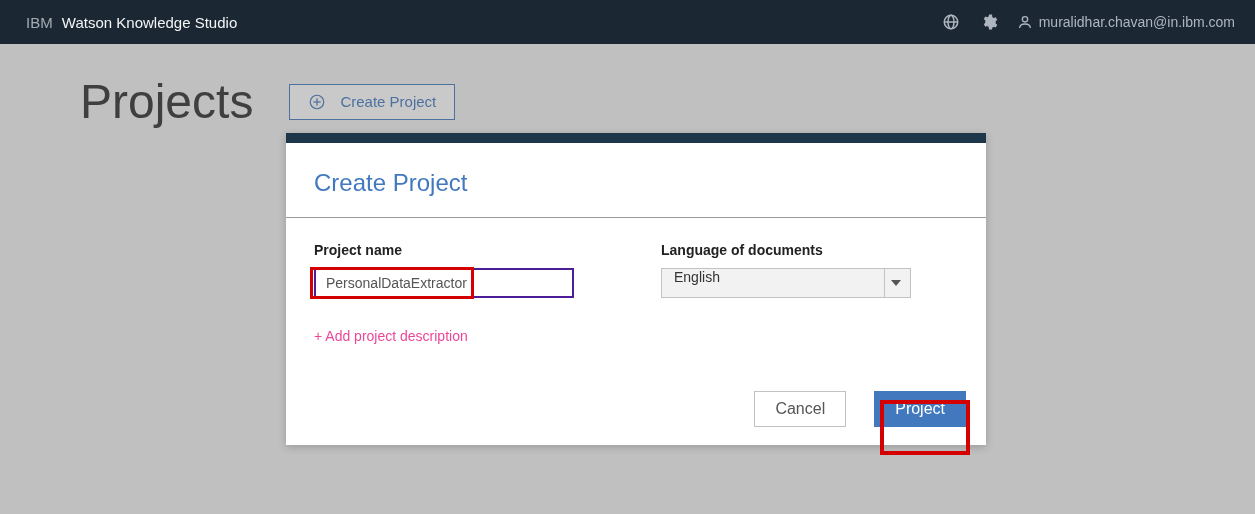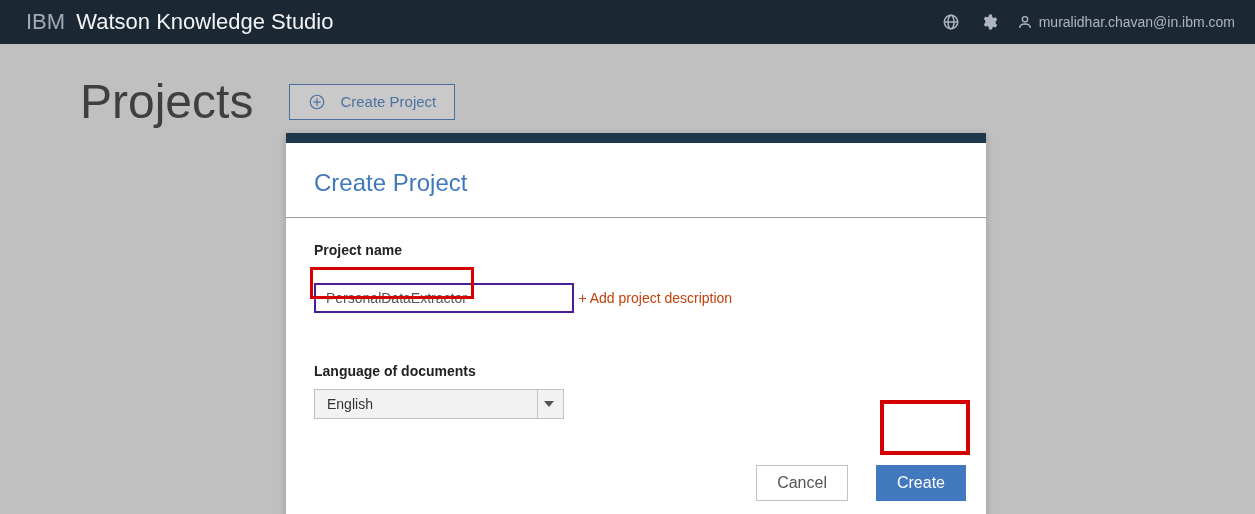--- a/index.html
+++ b/index.html
@@ -5,21 +5,21 @@
   * { box-sizing: border-box; margin: 0; padding: 0; }
   html, body { width: 1255px; height: 514px; font-family: "Helvetica Neue", Arial, sans-serif; background: #f2f2f2; overflow: hidden; }
   .header {
     background: #1b2834;
     height: 44px;
     display: flex;
     align-items: center;
     padding: 0 20px 0 26px;
     color: #d9dde2;
   }
-  .brand { font-size: 22px; font-weight: 300; color: #cfd6dd; }
+  .brand { font-size: 15px; font-weight: 300; color: #cfd6dd; }
   .brand .ibm { font-weight: 300; opacity: 0.75; margin-right: 5px; }
   .brand .product { font-weight: 400; color: #ffffff; opacity: 0.95; }
   .header-spacer { flex: 1; }
   .header-icon { width: 20px; height: 20px; margin-left: 18px; display:flex; align-items:center; justify-content:center; }
   .header-icon svg { fill: #aeb5bf; }
   .user { display:flex; align-items:center; margin-left: 18px; color:#aeb5bf; font-size:14px; }
   .user svg { fill:#aeb5bf; margin-right:6px; }
 
   .overlay {
     position: absolute;
@@ -49,34 +49,34 @@
     background:#fff;
     box-shadow: 0 2px 8px rgba(0,0,0,0.2);
   }
   .modal-strip { height:10px; background:#1d3649; }
   .modal-title {
     color:#4178be; font-size:24px; font-weight:400;
     padding: 26px 28px 20px 28px;
   }
   .modal-divider { height:1px; background:#9b9b9b; margin: 0 0 24px 0; }
   .modal-body { padding: 0 28px 0 28px; }
-  .form-row { display:flex; gap: 50px; flex-direction: column; }
+  .form-row { display:flex; gap: 50px; }
   .form-col { flex:1; }
   .field-label { font-size:14px; font-weight:700; color:#222; margin-bottom:10px; display:block; }
   .text-input {
     width: 260px; height:30px; border:2px solid #4c1d95; padding: 0 10px;
     font-size:14px; color:#555;
   }
   .select {
     width: 250px; height:30px; border:1px solid #c2c2c2;
     background:#f2f2f2; font-size:14px; color:#333;
-    display:flex; align-items:center; justify-content:space-between; padding:0 4px 0 12px;
+    display:flex; justify-content:space-between; padding:0 4px 0 12px;
   }
   .select-caret { width:22px; height:28px; border-left:1px solid #c2c2c2; display:flex; align-items:center; justify-content:center; }
-  .link { color:#c2410c; font-size:14px; display:inline-block; margin-top:22px; cursor:pointer; }
+  .link { color:#ec4899; font-size:14px; display:inline-block; margin-top:30px; cursor:pointer; }
   .advanced { display:flex; align-items:center; color:#555; font-size:14px; margin-top:28px; cursor:pointer; }
   .advanced .tri { margin-right:8px; }
 
   .modal-footer {
     display:flex; justify-content:flex-end; gap:28px;
     padding: 46px 20px 18px 20px;
   }
   .btn {
     height:36px; padding:0 20px; font-size:16px; display:flex; align-items:center; justify-content:center;
     cursor:pointer; border:1px solid transparent;
@@ -163,19 +163,19 @@
           </span>
         </div>
       </div>
     </div>
   </div>
   <div class="modal-footer">
     <div class="btn btn-secondary">
       <span>Cancel</span>
     </div>
     <div class="btn btn-primary">
-      <span>Create</span>
+      <span>Project</span>
     </div>
   </div>
 </div>
 
 <div class="highlight-red-input"></div>
 <div class="highlight-red-create"></div>
 
 </body></html>

